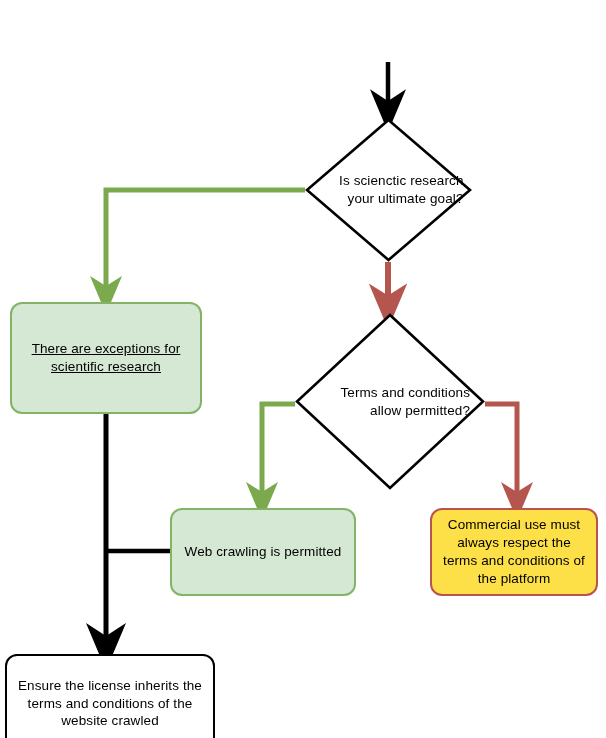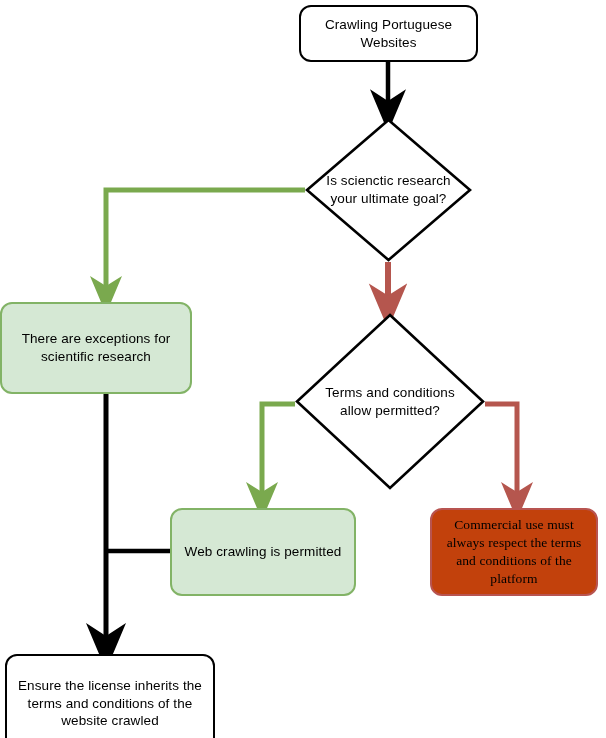--- a/index.html
+++ b/index.html
@@ -44,27 +44,27 @@
   }
   .node-box.white {
     background: #ffffff;
     border-color: #000000;
   }
   .node-box.green {
     background: #d5e8d4;
     border-color: #82b366;
   }
   .node-box.red {
-    background: #c2410c;
+    background: #fde047;
     border-color: #b85450;
-    font-family: Liberation Serif, serif;
   }
   .node-diamond {
     background: transparent;
     border: none;
+    text-align: right;
   }
   .node-diamond .dlabel {
     position: relative;
     z-index: 2;
   }
   .node-diamond svg {
     position: absolute;
     left: 0;
     top: 0;
     z-index: 1;
@@ -96,32 +96,29 @@
 
     <path d="M295,404 L262,404 L262,500" stroke="#7aa94e" stroke-width="5" fill="none" marker-end="url(#arrow-green)"></path>
 
     <path d="M485,404 L517,404 L517,500" stroke="#b5564e" stroke-width="5" fill="none" marker-end="url(#arrow-red)"></path>
 
     <path d="M106,392 L106,646" stroke="#000000" stroke-width="5" fill="none" marker-end="url(#arrow-black)"></path>
 
     <path d="M106,551 L172,551" stroke="#000000" stroke-width="4.5" fill="none"></path>
   </svg>
 
-  <div class="node node-box white" style="left:299px; top:5px; width:179px; height:57px;">
-    <span>Crawling Portuguese Websites</span>
-  </div>
 
   <div class="node node-diamond" style="left:305px; top:118px; width:167px; height:144px;">
     <svg width="167" height="144" viewBox="0 0 167 144" xmlns="http://www.w3.org/2000/svg">
       <polygon points="83.5,2 165,72 83.5,142 2,72" fill="#ffffff" stroke="#000000" stroke-width="2.6" stroke-linejoin="miter"></polygon>
     </svg>
     <span class="dlabel" style="width:150px;">Is scienctic research your ultimate goal?</span>
   </div>
 
-  <div class="node node-box green" style="left:0; top:302px; width:192px; height:92px;">
+  <div class="node node-box green" style="left:10px; top:302px; width:192px; height:112px;text-decoration:underline;">
     <span>There are exceptions for scientific research</span>
   </div>
 
   <div class="node node-diamond" style="left:295px; top:313px; width:190px; height:177px;">
     <svg width="190" height="177" viewBox="0 0 190 177" xmlns="http://www.w3.org/2000/svg">
       <polygon points="95,2 188,88.5 95,175 2,88.5" fill="#ffffff" stroke="#000000" stroke-width="2.6" stroke-linejoin="miter"></polygon>
     </svg>
     <span class="dlabel" style="width:160px;">Terms and conditions allow permitted?</span>
   </div>
 

